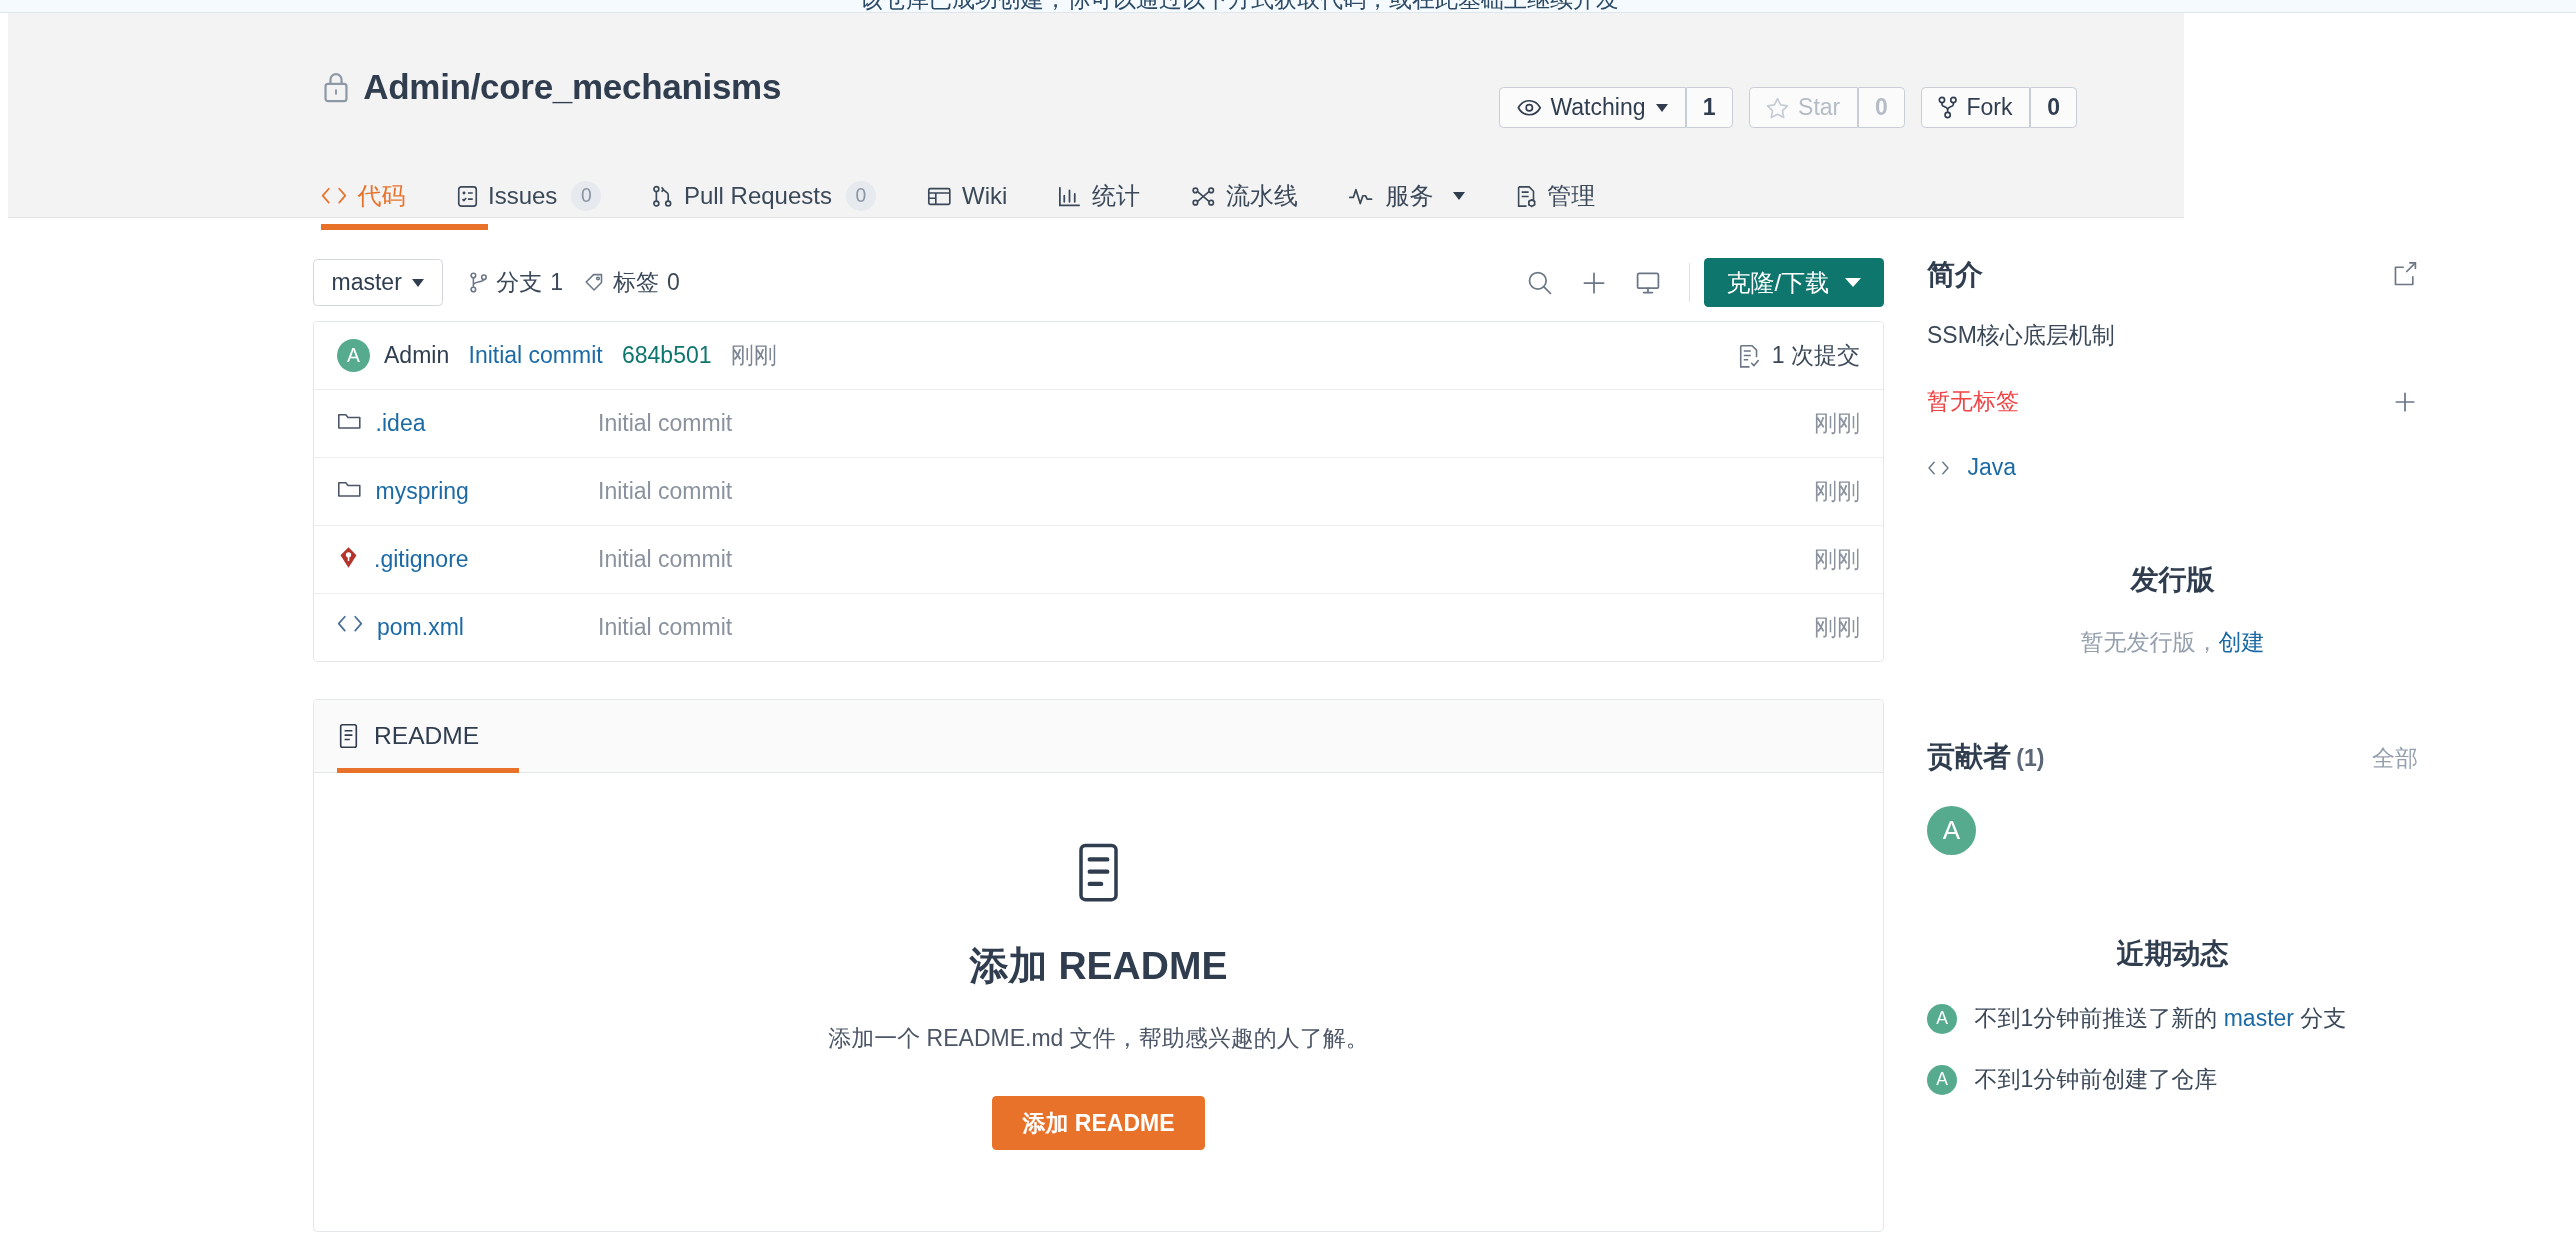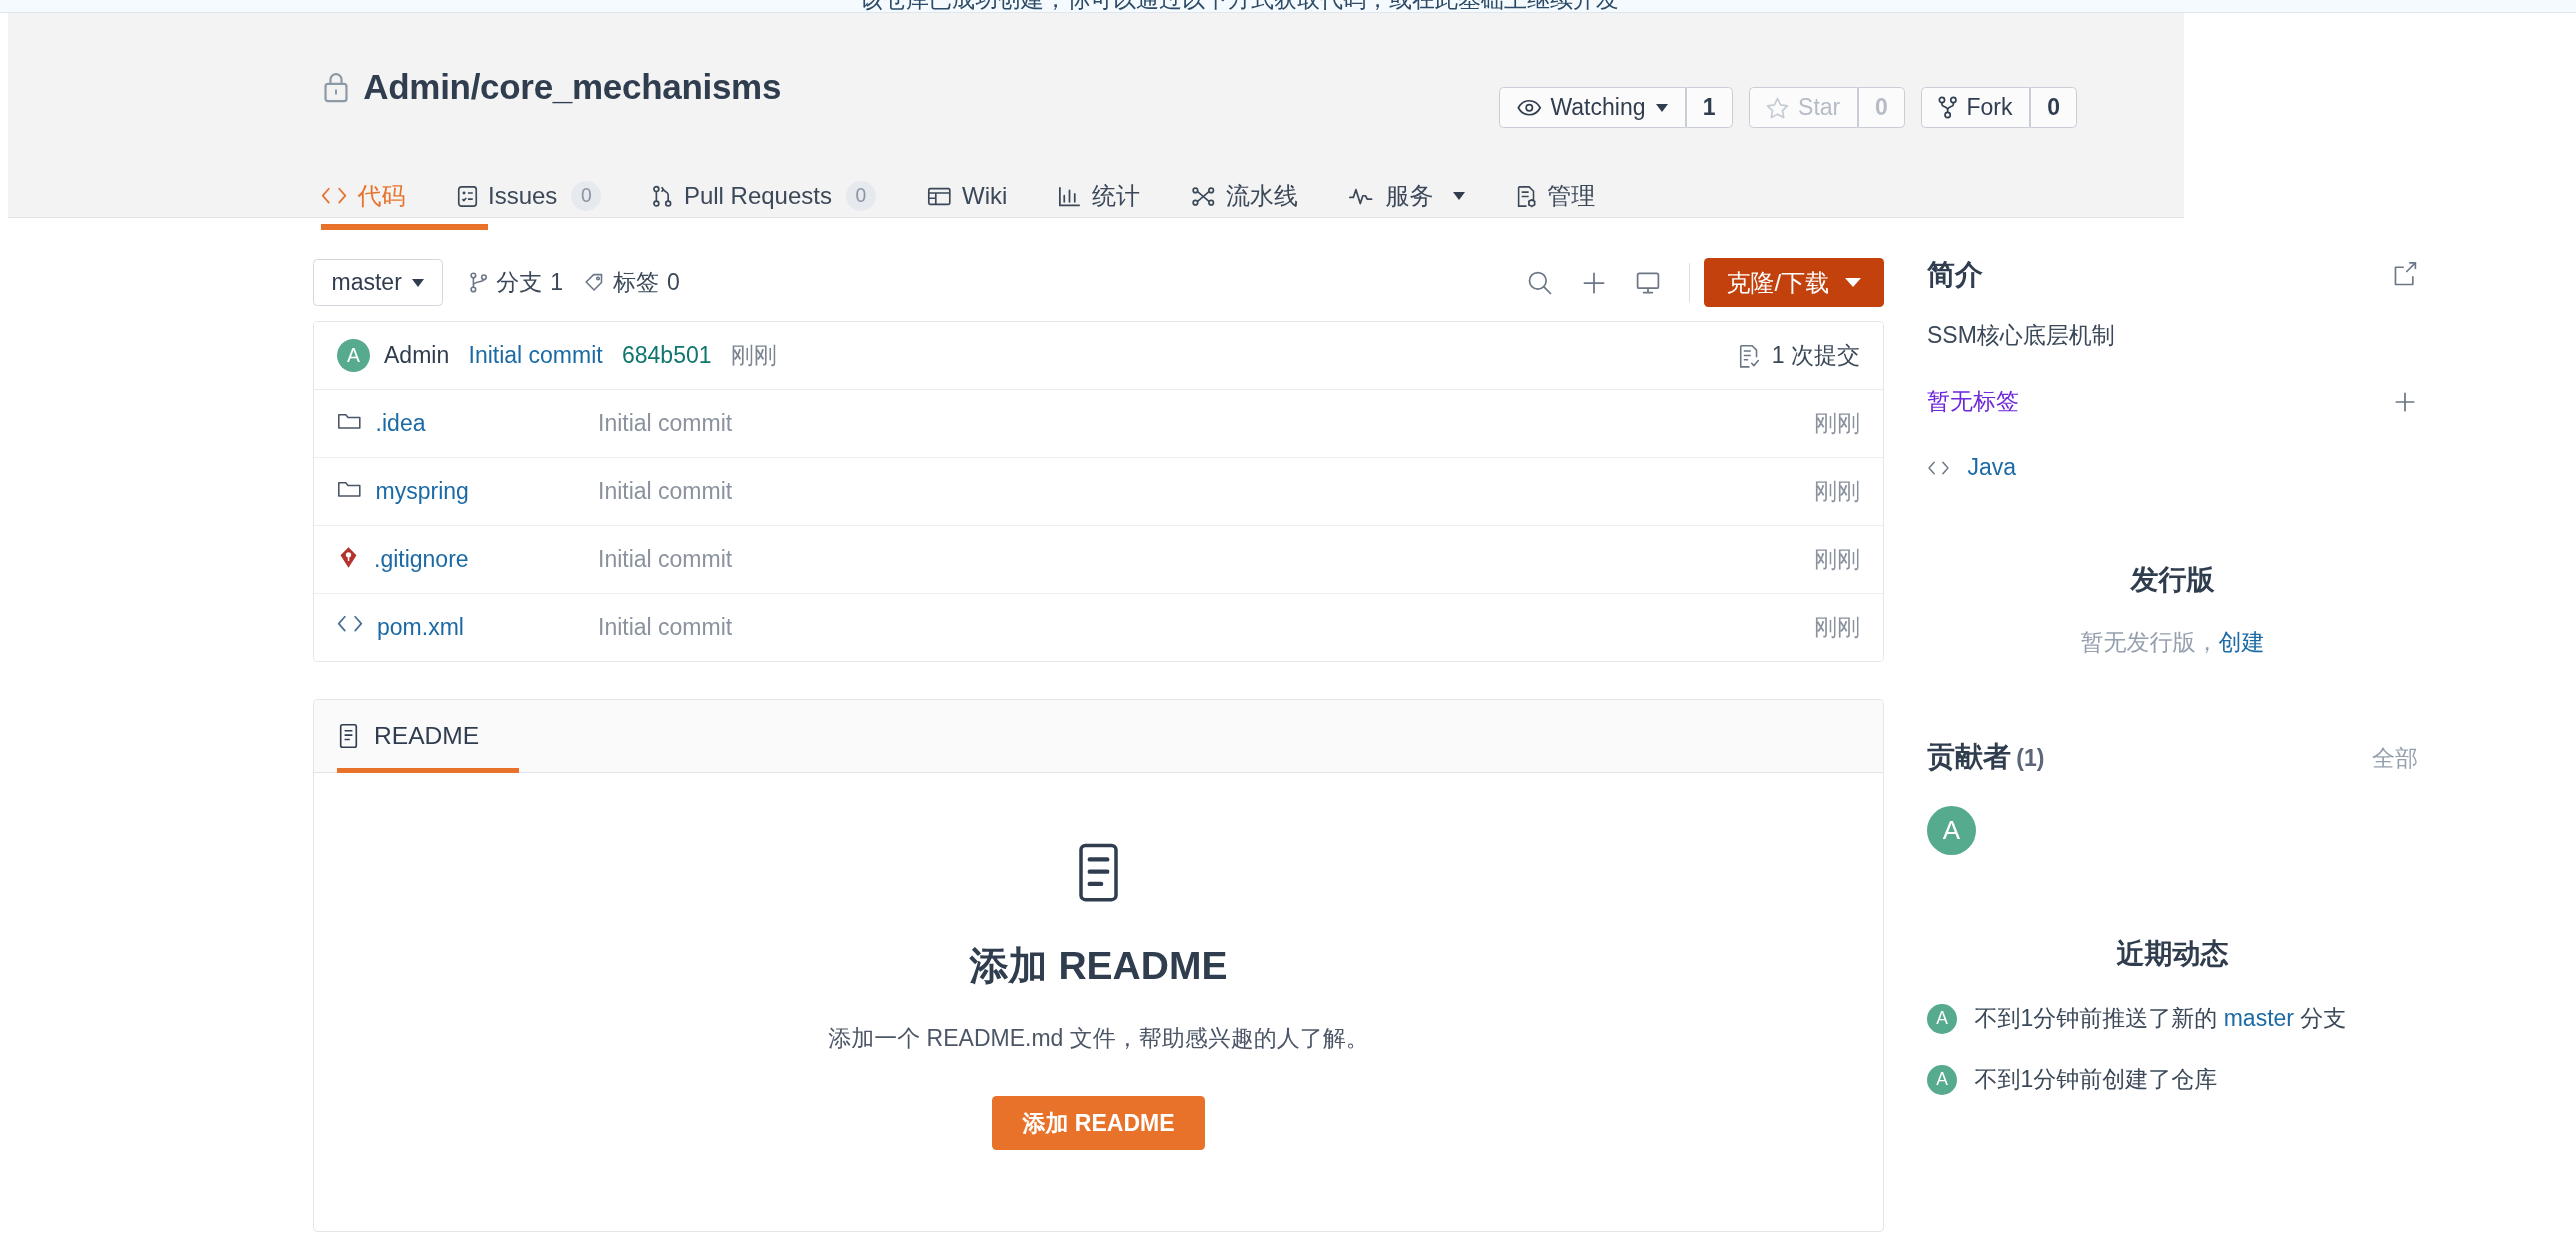--- a/index.html
+++ b/index.html
@@ -86,21 +86,21 @@
     display:flex;align-items:center;gap:8.8px;
     border:0.9px solid #d3d7dd;border-radius:4.4px;background:#fff;
     height:47px;padding:0 17.5px;font-size:23px;color:#2f3d4f;box-sizing:border-box;
   }
   .branch-meta{display:flex;align-items:center;gap:8.8px;margin-left:26px;font-size:23px;color:#3b4858;}
   .branch-meta .bm{display:flex;align-items:center;gap:8px;margin-right:12.3px;}
   .toolbar-right{position:absolute;right:0;top:0;display:flex;align-items:center;gap:0;height:53px;}
   .ico-btn{width:54px;height:47px;display:flex;align-items:center;justify-content:center;cursor:pointer;}
   .vdiv{width:0.9px;height:39px;background:#dcdfe4;margin:0 14px;}
   .clone-btn{
-    background:#c2410c;color:#fff;border-radius:4.4px;height:49px;
+    background:#0f766e;color:#fff;border-radius:4.4px;height:49px;
     display:flex;align-items:center;gap:14px;padding:0 23px;font-size:24px;box-sizing:border-box;
   }
   .clone-btn .caret{border-top-color:#fff;border-left-width:8px;border-right-width:8px;border-top-width:9.7px;}
 
   
   .file-box{
     margin-top:12.3px;border:0.9px solid #e2e5e9;border-radius:4.4px;background:#fff;overflow:hidden;
   }
   .commit-bar{
     display:flex;align-items:center;height:67px;padding:0 23px;
@@ -148,21 +148,21 @@
   }
 
   
   .sidebar{position:absolute;left:1927px;top:256px;width:491px;}
   .side-head{
     display:flex;align-items:center;justify-content:space-between;
     font-size:28px;font-weight:bold;color:#2f3d4f;
   }
   .side-desc{font-size:23px;color:#3b4858;margin-top:26px;}
   .side-tags{display:flex;align-items:center;justify-content:space-between;margin-top:35px;}
-  .side-tags .muted{font-size:23px;color:#6d28d9;}
+  .side-tags .muted{font-size:23px;color:#ef4444;}
   .side-lang{display:flex;align-items:center;gap:17.5px;margin-top:37px;font-size:23px;color:#1b6aa5;}
   .side-sec{margin-top:80px;text-align:center;}
   .side-sec-h{font-size:28px;font-weight:bold;color:#2f3d4f;}
   .side-line{margin-top:28px;font-size:23px;color:#95a0ae;}
   .side-line a{color:#1b6aa5;text-decoration:none;}
   .contrib-head{display:flex;align-items:baseline;justify-content:space-between;}
   .contrib-head .cnt{font-size:23px;color:#5b6777;font-weight:bold;margin-left:5.3px;}
   .contrib-head .all{font-size:23px;color:#95a0ae;font-weight:normal;}
   .contrib-avatars{margin-top:30px;display:flex;gap:16px;}
   .avatar-lg{

